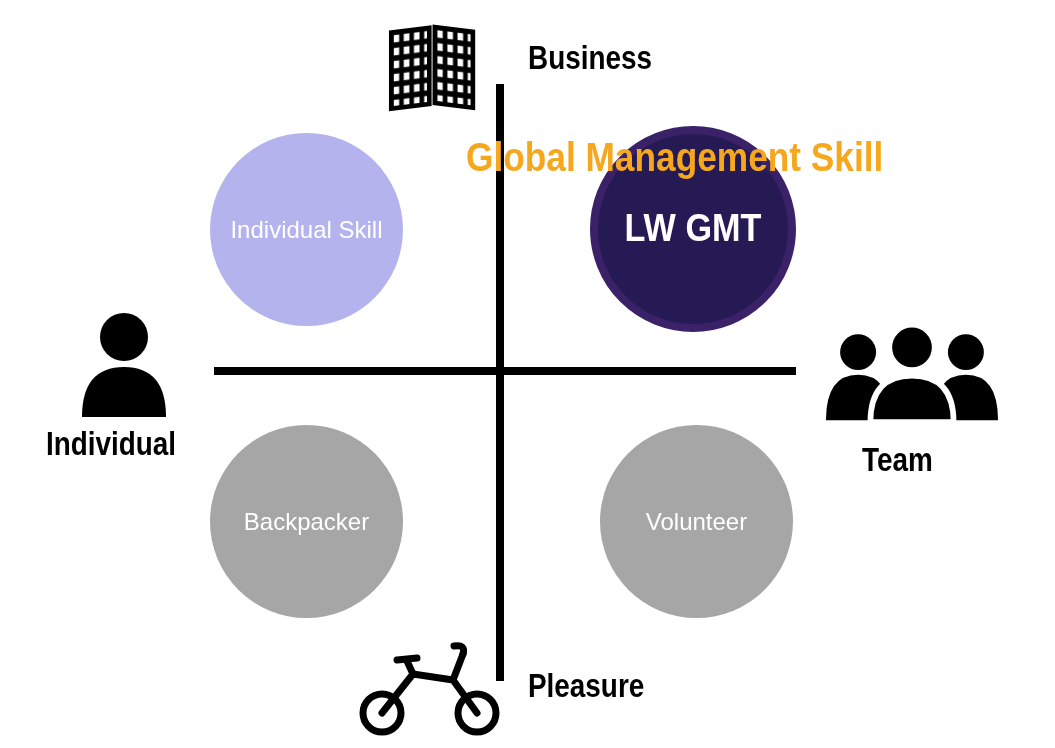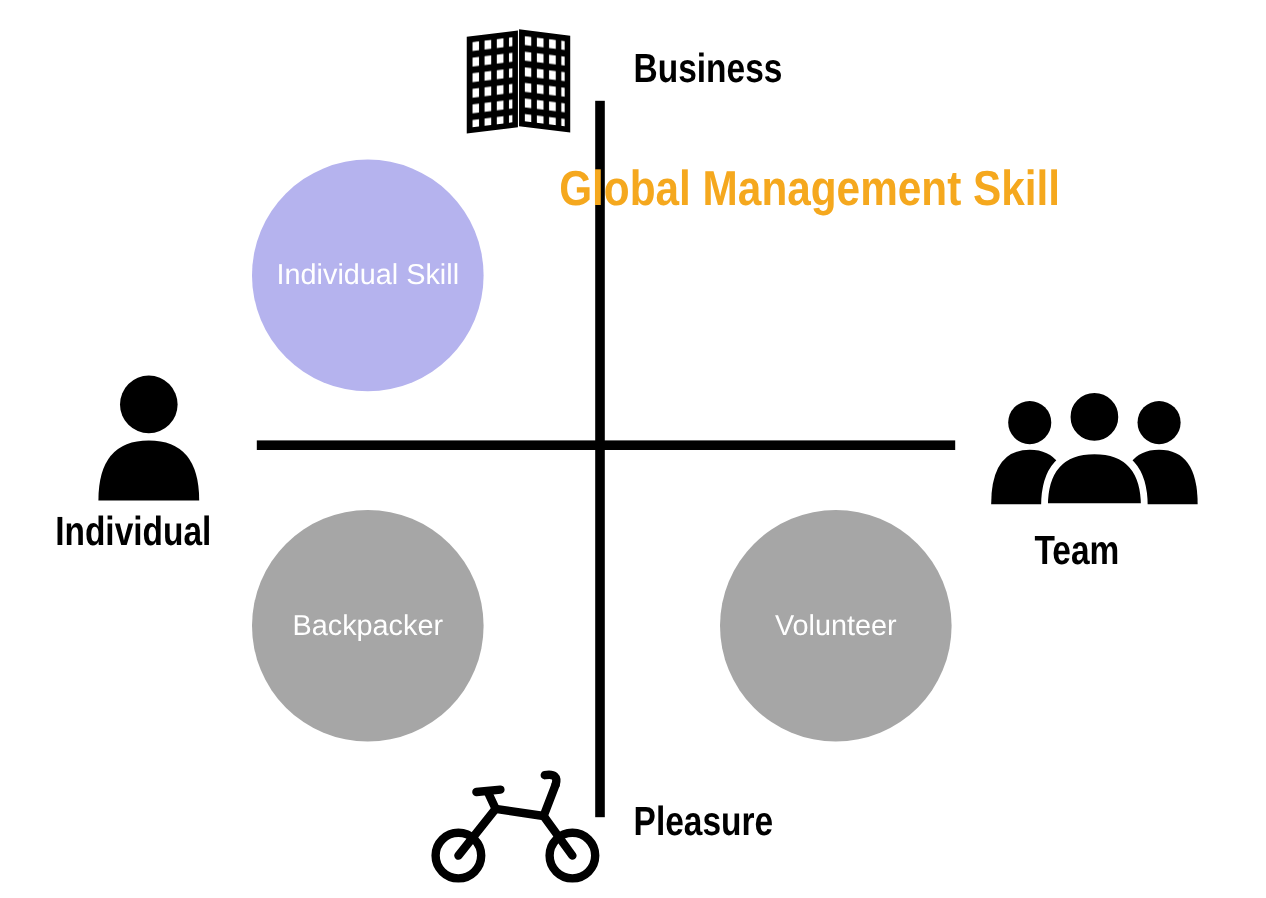--- a/index.html
+++ b/index.html
@@ -131,20 +131,23 @@
     <path d="M108 26 Q111 16 99 18"></path>
   </svg>
   <div class="axis-label label-pleasure">Pleasure</div>
 
   <div class="circle c-top-left">
     <span class="circle-text">Individual Skill</span>
   </div>
 
   <div class="annotation">Global Management Skill</div>
 
+  <div class="circle c-top-right">
+    <span class="circle-text">LW GMT</span>
+  </div>
 
   <div class="circle c-bottom-left">
     <span class="circle-text">Backpacker</span>
   </div>
 
   <div class="circle c-bottom-right">
     <span class="circle-text">Volunteer</span>
   </div>
 
 </div>

